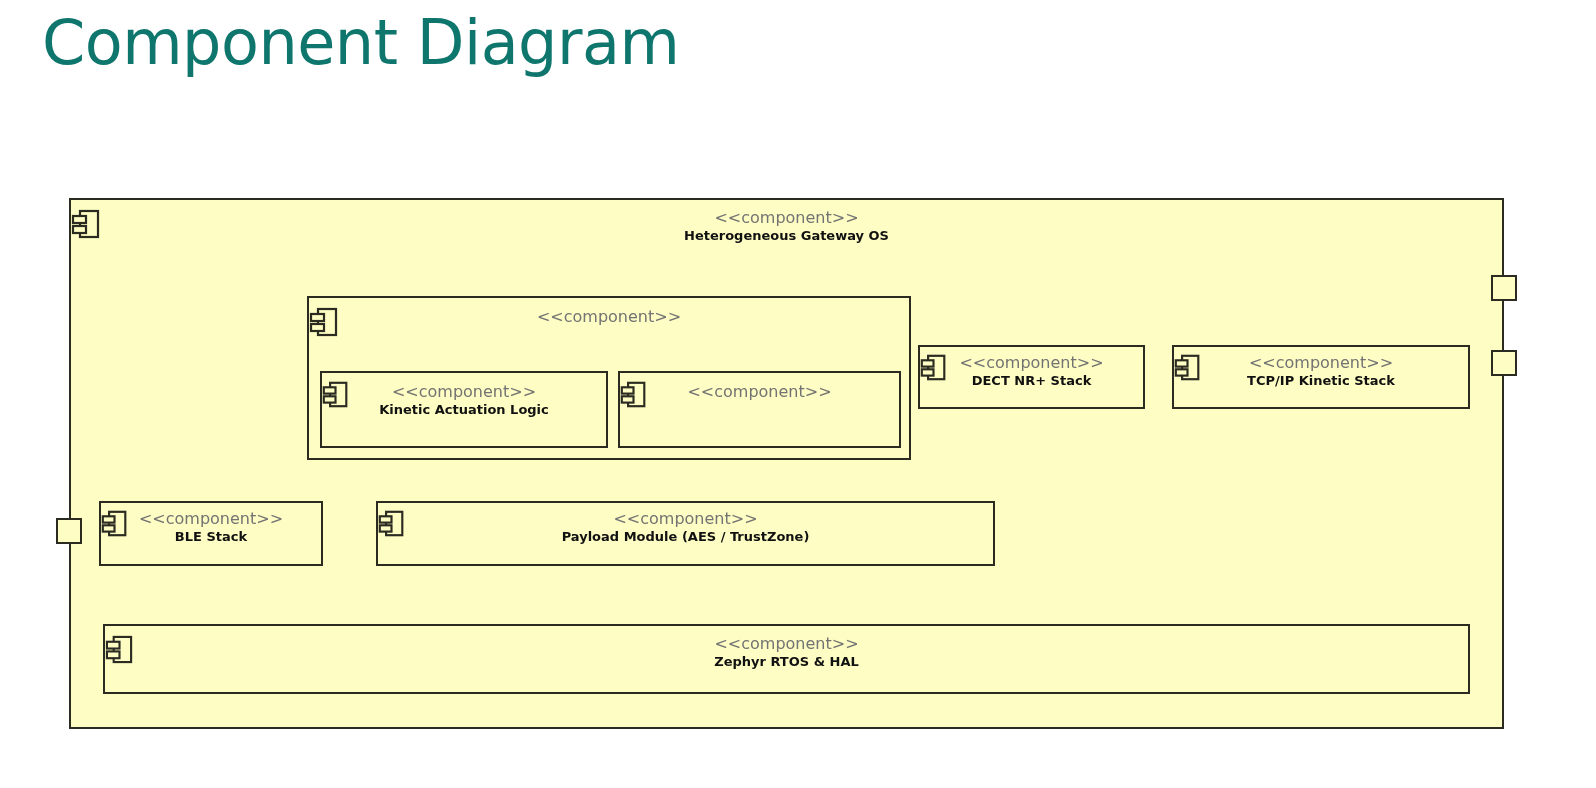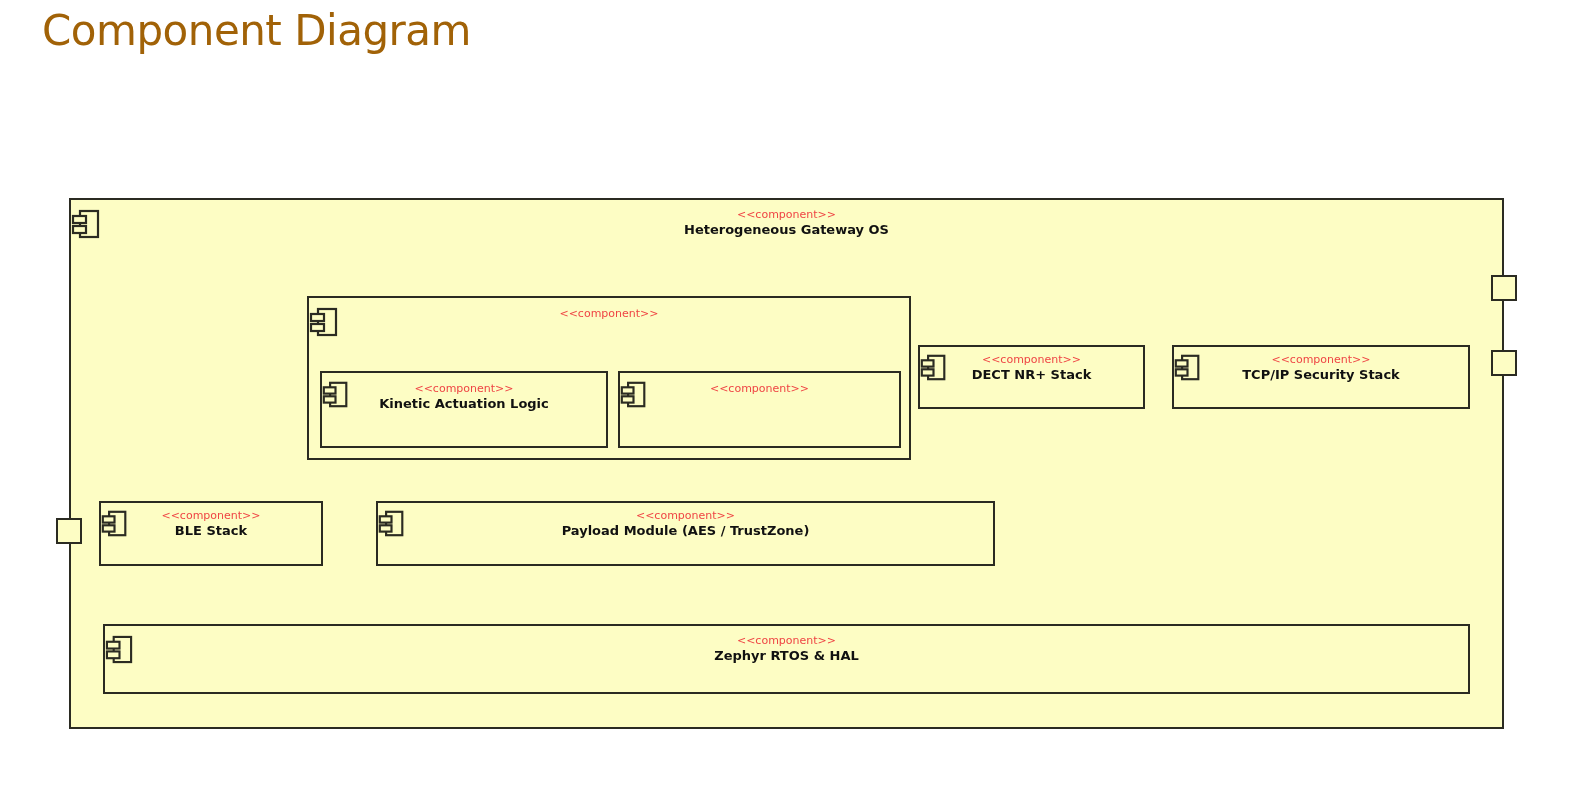--- a/index.html
+++ b/index.html
@@ -4,32 +4,32 @@
 <style>
   html,body{margin:0;padding:0;}
   body{
     width:1596px;height:788px;
     background:#ffffff;
     font-family:"DejaVu Sans","Liberation Sans",sans-serif;
     overflow:hidden;position:relative;
   }
   #page-title{
     position:absolute;left:42px;top:6px;
-    font-size:42px;font-weight:400;color:#a16207;
+    font-size:62px;font-weight:400;color:#0f766e;
     letter-spacing:-0.5px;white-space:nowrap;
     font-family:"DejaVu Sans","Liberation Sans",sans-serif;
   }
   #diagram{position:absolute;left:0;top:0;width:1596px;height:788px;}
   .cmp{
     position:absolute;box-sizing:border-box;
     background:#fdfdc4;border:2.2px solid #2b2b22;
     display:flex;flex-direction:column;align-items:center;
   }
   .stereo{
-    font-size:11px;font-weight:400;color:#ef4444;
+    font-size:16px;font-weight:400;color:#737373;
     line-height:1.28;white-space:nowrap;
   }
   .cname{
     font-size:13px;font-weight:bold;color:#111;
     line-height:1.28;white-space:nowrap;
   }
   .hdr{width:100%;text-align:center;}
   .ico{position:absolute;}
   .port{
     position:absolute;box-sizing:border-box;
@@ -131,21 +131,21 @@
     <svg class="ico" style="right:7px;top:6px;" width="27" height="29" viewBox="0 0 30 32">
       <rect x="9" y="3" width="18" height="26" fill="#fdfdc4" stroke="#2b2b22" stroke-width="2.4"></rect>
       <rect x="2" y="8" width="13" height="7" fill="#fdfdc4" stroke="#2b2b22" stroke-width="2.4"></rect>
       <rect x="2" y="18" width="13" height="7" fill="#fdfdc4" stroke="#2b2b22" stroke-width="2.4"></rect>
     </svg>
   </div>
 
   <div class="cmp" style="left:1172px;top:345px;width:298px;height:64px;">
     <div class="hdr" style="margin-top:6px;">
       <div class="stereo">&lt;&lt;component&gt;&gt;</div>
-      <div class="cname">TCP/IP Security Stack</div>
+      <div class="cname">TCP/IP Kinetic Stack</div>
     </div>
     <svg class="ico" style="right:7px;top:6px;" width="27" height="29" viewBox="0 0 30 32">
       <rect x="9" y="3" width="18" height="26" fill="#fdfdc4" stroke="#2b2b22" stroke-width="2.4"></rect>
       <rect x="2" y="8" width="13" height="7" fill="#fdfdc4" stroke="#2b2b22" stroke-width="2.4"></rect>
       <rect x="2" y="18" width="13" height="7" fill="#fdfdc4" stroke="#2b2b22" stroke-width="2.4"></rect>
     </svg>
   </div>
 
   <div class="cmp" style="left:99px;top:501px;width:224px;height:65px;">
     <div class="hdr" style="margin-top:6px;">

